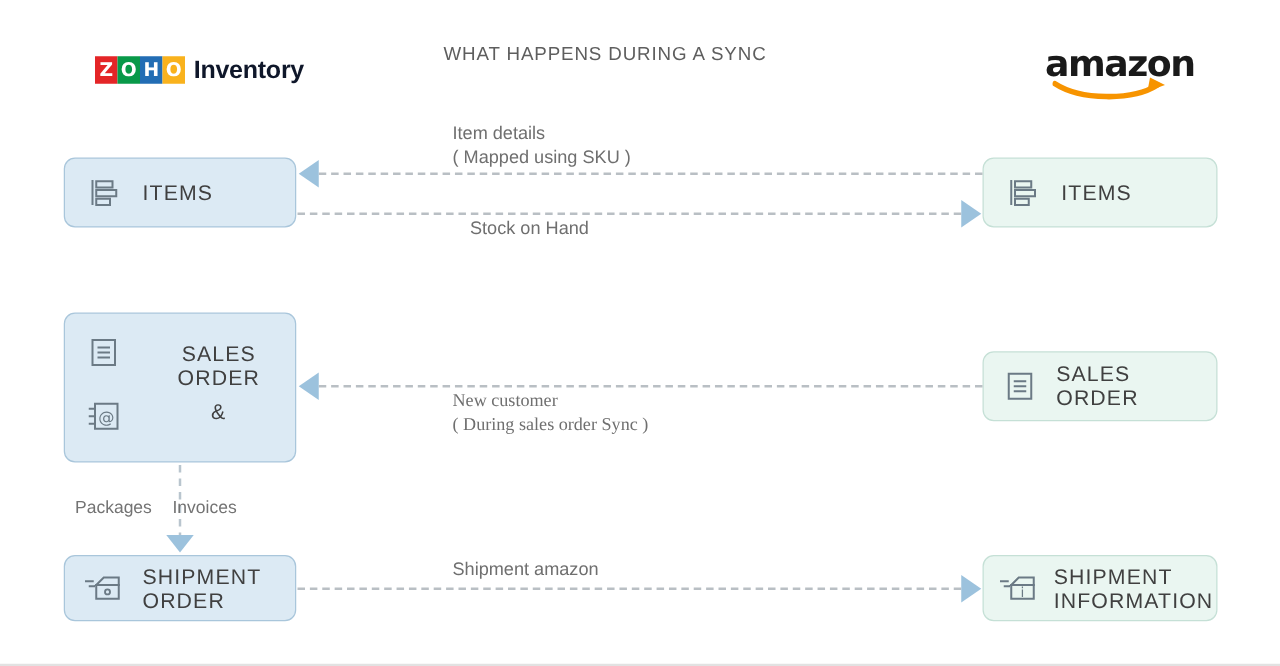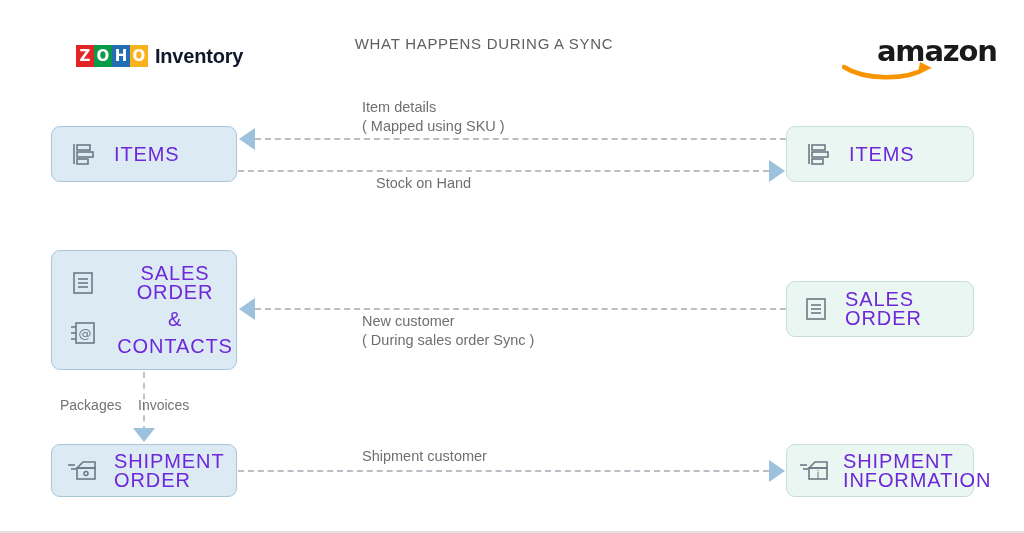--- a/index.html
+++ b/index.html
@@ -55,21 +55,20 @@
     width: 104px;
     height: 42px;
   }
   .amazon-word {
     font-size: 29px;
     font-weight: bold;
     color: #1a1a1a;
     letter-spacing: -1.2px;
     line-height: 26px;
     font-family: "DejaVu Sans", sans-serif;
-    margin-left: 41px;
   }
   .amazon-smile {
     position: absolute;
     left: 6px;
     top: 23px;
   }
 
   .page-title {
     position: absolute;
     left: 0;
@@ -100,23 +99,23 @@
     background: #eaf6f1;
     border-color: #c5e0d6;
   }
   .node .icon-slot {
     flex: 0 0 auto;
     display: flex;
     align-items: center;
     justify-content: center;
   }
   .node .node-label {
-    font-size: 20px;
+    font-size: 17px;
     letter-spacing: 0.9px;
-    color: #6d28d9;
+    color: #404040;
     line-height: 19px;
     white-space: pre-line;
   }
 
   
   .dline {
     position: absolute;
     border-top: 2px dashed #b9bfc4;
     height: 0;
   }
@@ -242,39 +241,38 @@
           <line x1="1" y1="6" x2="6" y2="6" stroke="#6b7a85" stroke-width="1.6"></line>
           <line x1="1" y1="12" x2="6" y2="12" stroke="#6b7a85" stroke-width="1.6"></line>
           <line x1="1" y1="18" x2="6" y2="18" stroke="#6b7a85" stroke-width="1.6"></line>
           <text x="15" y="17" font-size="13" fill="#6b7a85" text-anchor="middle" font-family="DejaVu Sans, sans-serif">@</text>
         </svg>
       </span>
     </div>
     <div style="flex:1; text-align:center;">
       <div class="node-label">SALES ORDER</div>
       <div class="node-label" style="margin:8px 0;">&amp;</div>
-      <div class="node-label">CONTACTS</div>
     </div>
   </div>
 
   <div class="node right" style="left:786px; top:281px; width:188px; height:56px;">
     <div class="icon-slot" style="width:58px;">
       <svg width="24" height="24" viewBox="0 0 24 24">
         <rect x="3" y="2" width="18" height="20" fill="none" stroke="#6b7a85" stroke-width="1.6"></rect>
         <line x1="7" y1="8" x2="17" y2="8" stroke="#6b7a85" stroke-width="1.6"></line>
         <line x1="7" y1="12" x2="17" y2="12" stroke="#6b7a85" stroke-width="1.6"></line>
         <line x1="7" y1="16" x2="17" y2="16" stroke="#6b7a85" stroke-width="1.6"></line>
       </svg>
     </div>
     <div class="node-label">SALES ORDER</div>
   </div>
 
   <div class="dline" style="left:255px; top:308px; width:531px;"></div>
   <div class="arrow-left" style="left:239px; top:298px;"></div>
-  <div class="edge-label" style="left:362px; top:312px; width:300px;">New customer
+  <div class="edge-label" style="left:362px; top:312px; width:300px;font-family:Liberation Serif, serif;">New customer
 ( During sales order Sync )</div>
 
   <div class="vline" style="left:143px; top:372px; height:60px;"></div>
   <div class="arrow-down" style="left:133px; top:428px;"></div>
   <div class="side-label" style="left:60px; top:397px;">Packages</div>
   <div class="side-label" style="left:138px; top:397px;">Invoices</div>
 
   <div class="node left" style="left:51px; top:444px; width:186px; height:53px;">
     <div class="icon-slot" style="width:62px;">
       <svg width="32" height="26" viewBox="0 0 32 26">
@@ -298,16 +296,16 @@
         <rect x="10" y="10" width="18" height="11" fill="none" stroke="#6b7a85" stroke-width="1.6"></rect>
         <text x="19" y="19.5" font-size="11" fill="#6b7a85" text-anchor="middle" font-family="DejaVu Sans, sans-serif">i</text>
       </svg>
     </div>
     <div class="node-label">SHIPMENT
 INFORMATION</div>
   </div>
 
   <div class="dline" style="left:238px; top:470px; width:531px;"></div>
   <div class="arrow-right" style="left:769px; top:460px;"></div>
-  <div class="edge-label" style="left:362px; top:447px; width:300px;">Shipment customer</div>
+  <div class="edge-label" style="left:362px; top:447px; width:300px;">Shipment amazon</div>
 
   <div class="bottom-rule"></div>
 </div>
 
 </body></html>

